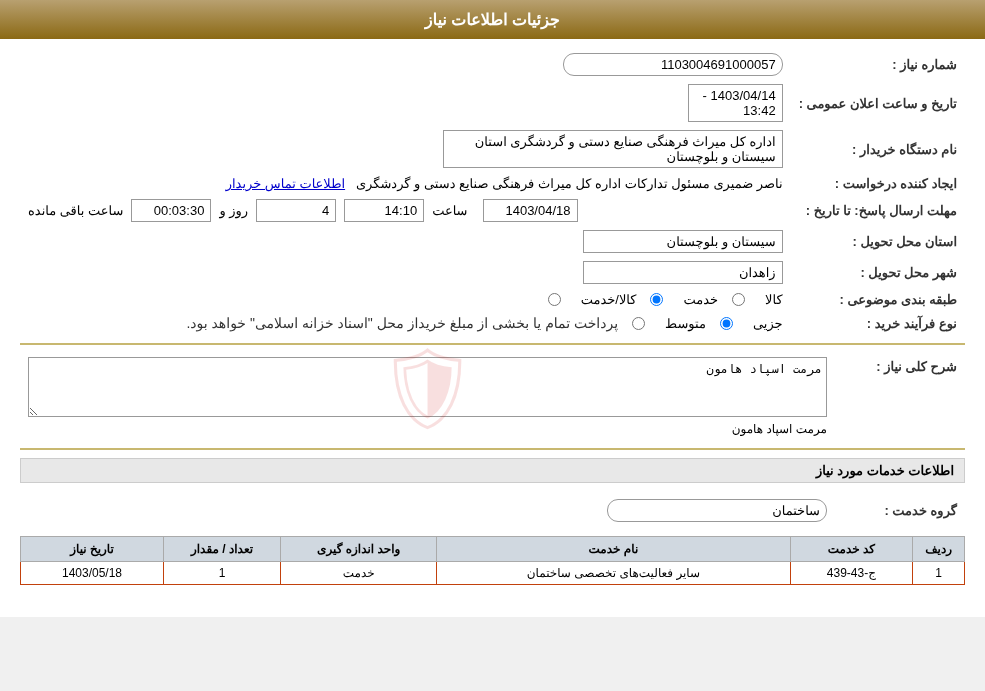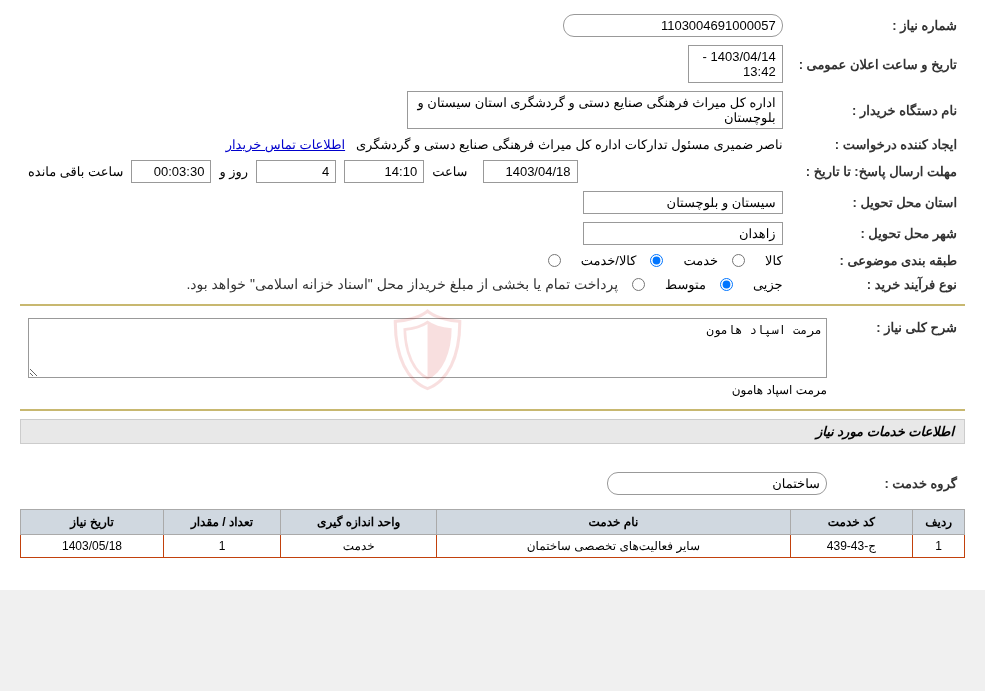--- a/index.html
+++ b/index.html
@@ -24,23 +24,22 @@
     }
     .content-area {
       padding: 10px 20px 20px;
     }
     .section-title {
       background: #e8e8e8;
       border: 1px solid #ccc;
       padding: 4px 10px;
       font-weight: bold;
       font-size: 13px;
-      margin-bottom: 24px;
+      margin-bottom: 12px;
       text-align: right;
-      font-style: italic;
     }
     .info-table {
       width: 100%;
       border-collapse: collapse;
       margin-bottom: 6px;
     }
     .info-table td {
       padding: 4px 8px;
       vertical-align: middle;
     }
@@ -55,21 +54,21 @@
       text-align: right;
     }
     .input-box {
       border: 1px solid #999;
       background: #fff;
       padding: 3px 6px;
       min-height: 22px;
       display: inline-block;
     }
     .input-wide {
-      width: 376px;
+      width: 340px;
     }
     .input-medium {
       width: 220px;
       border-radius: 11px;
     }
     .input-small {
       width: 95px;
       margin-left: 7px;
     }
     .input-xs {
@@ -163,20 +162,23 @@
       align-items: center;
       gap: 8px;
       justify-content: flex-end;
     }
   </style>
 </head>
 <body>
 
 <div class="page-wrapper">
 
+  <div class="header-bar">
+    <span>جزئیات اطلاعات نیاز</span>
+  </div>
 
   <div class="content-area">
 
     <table class="info-table">
       <tbody>
           <tr>
         <td class="label-cell colon-label">شماره نیاز :</td>
         <td class="value-cell">
           <span class="input-box input-medium">1103004691000057</span>
         </td>

